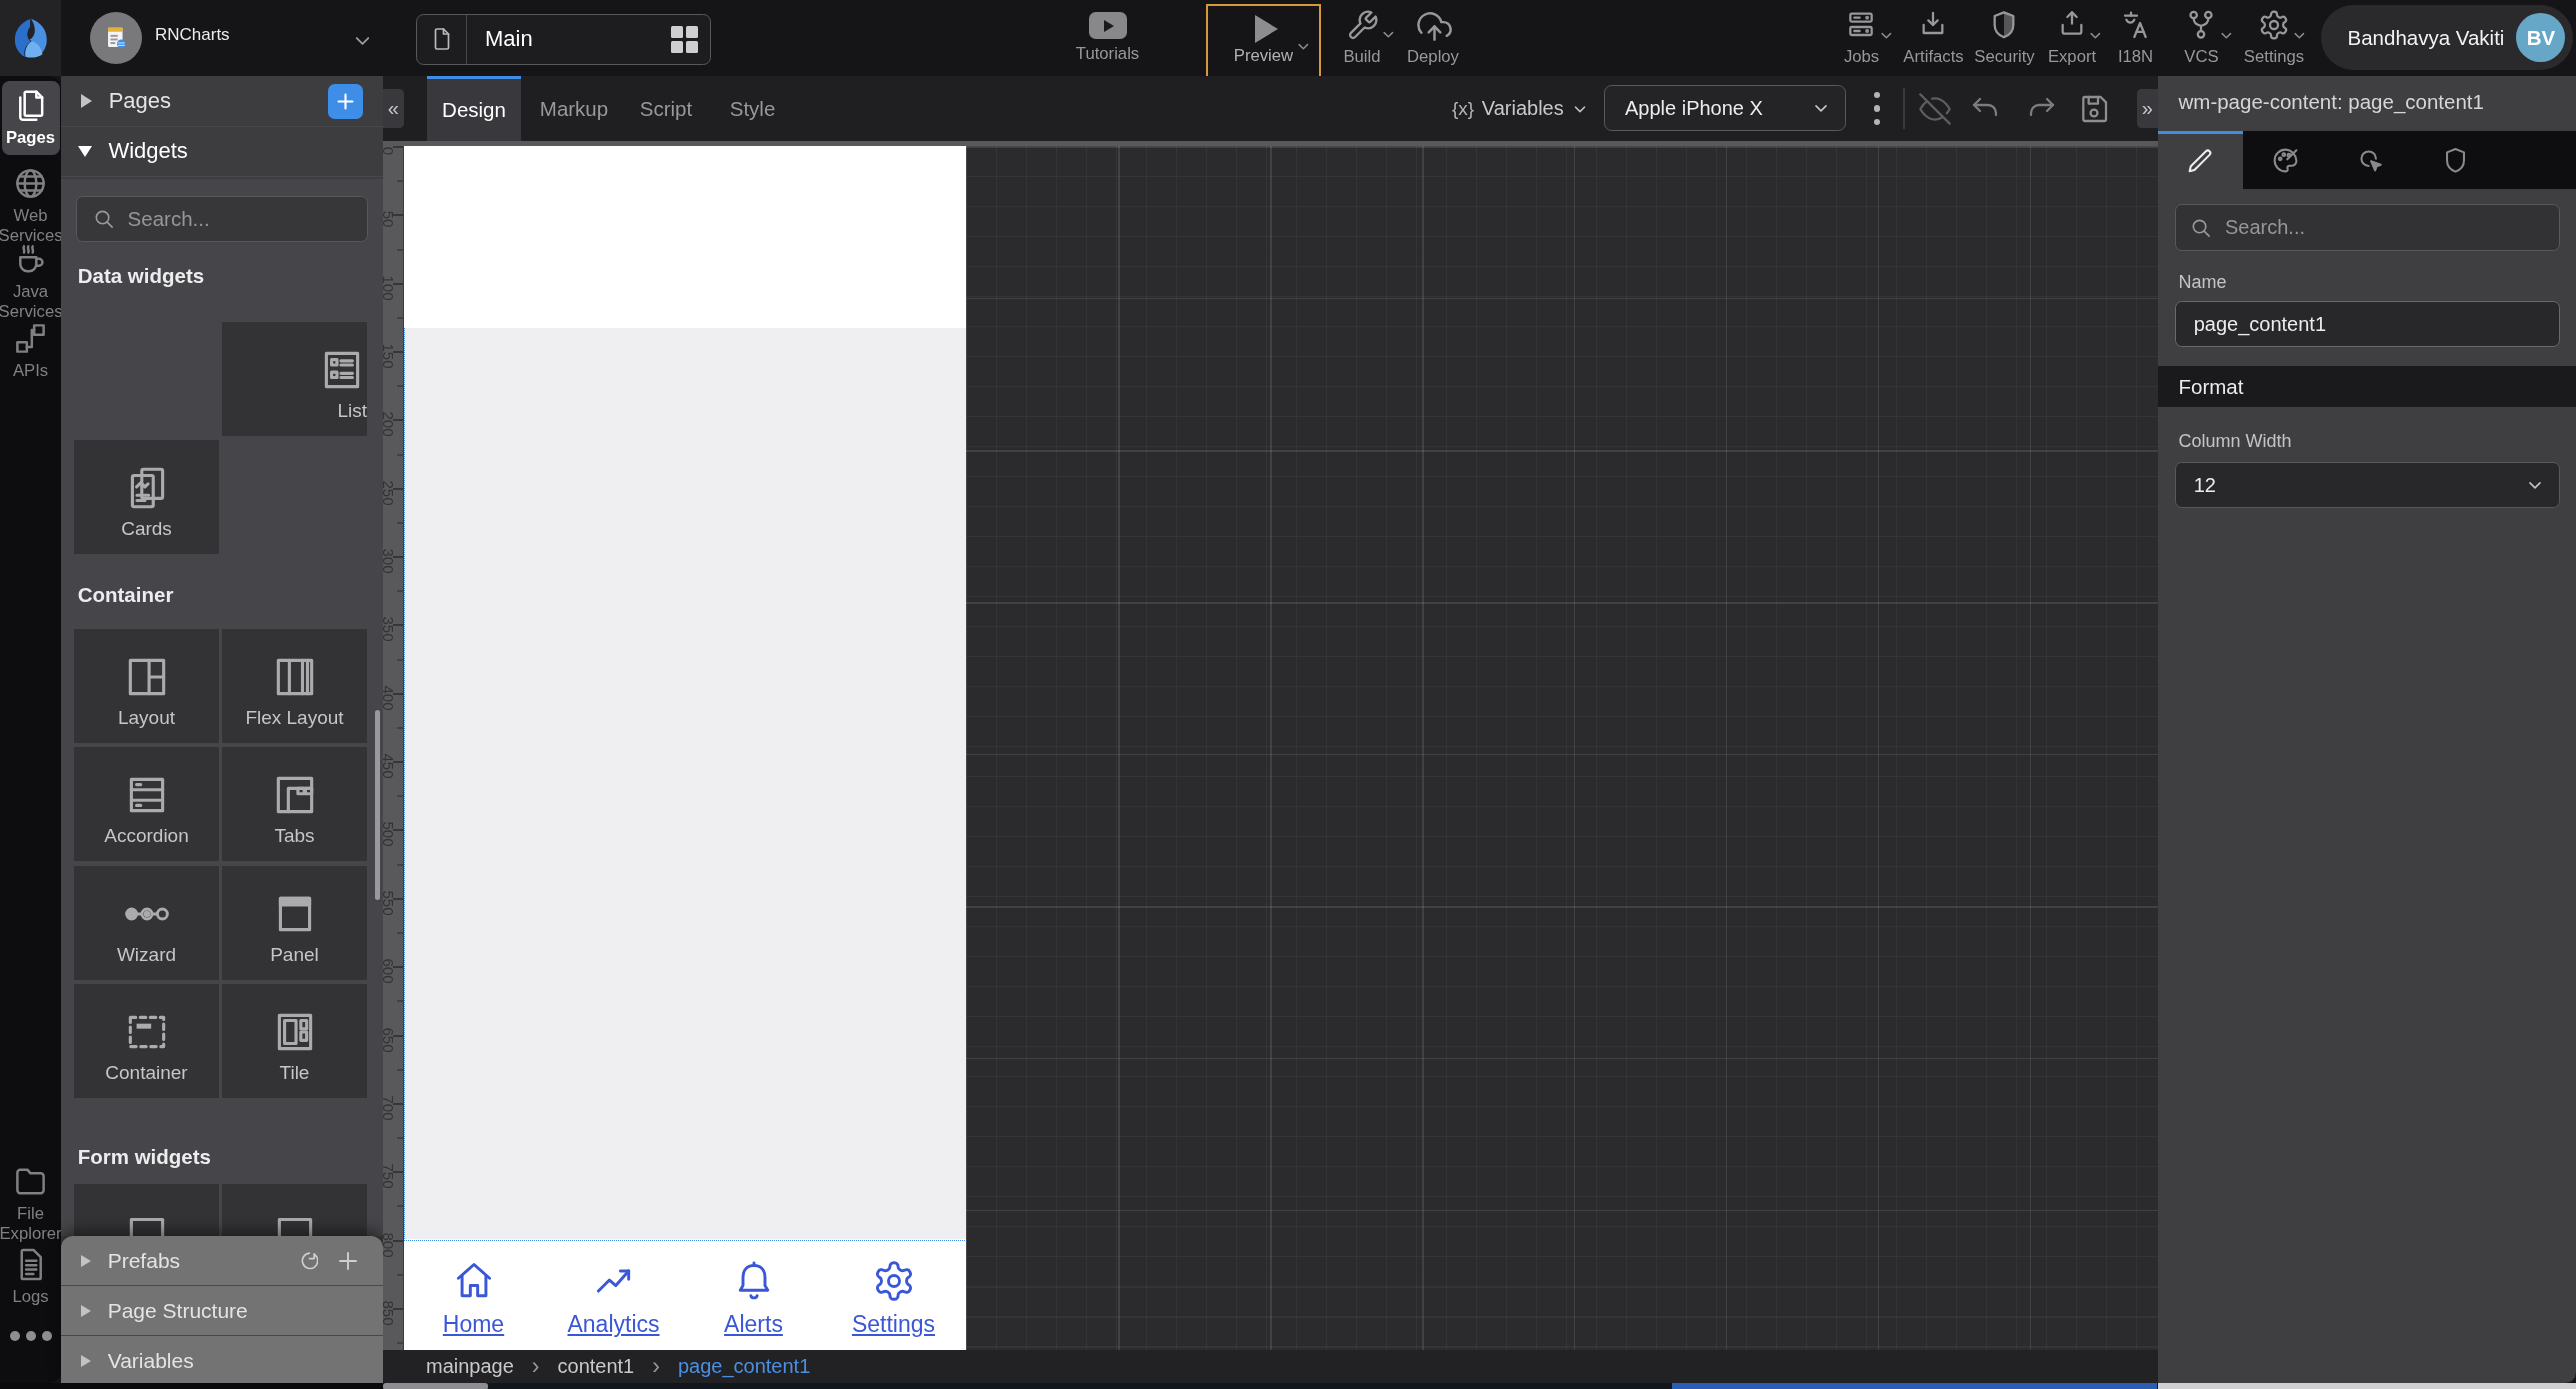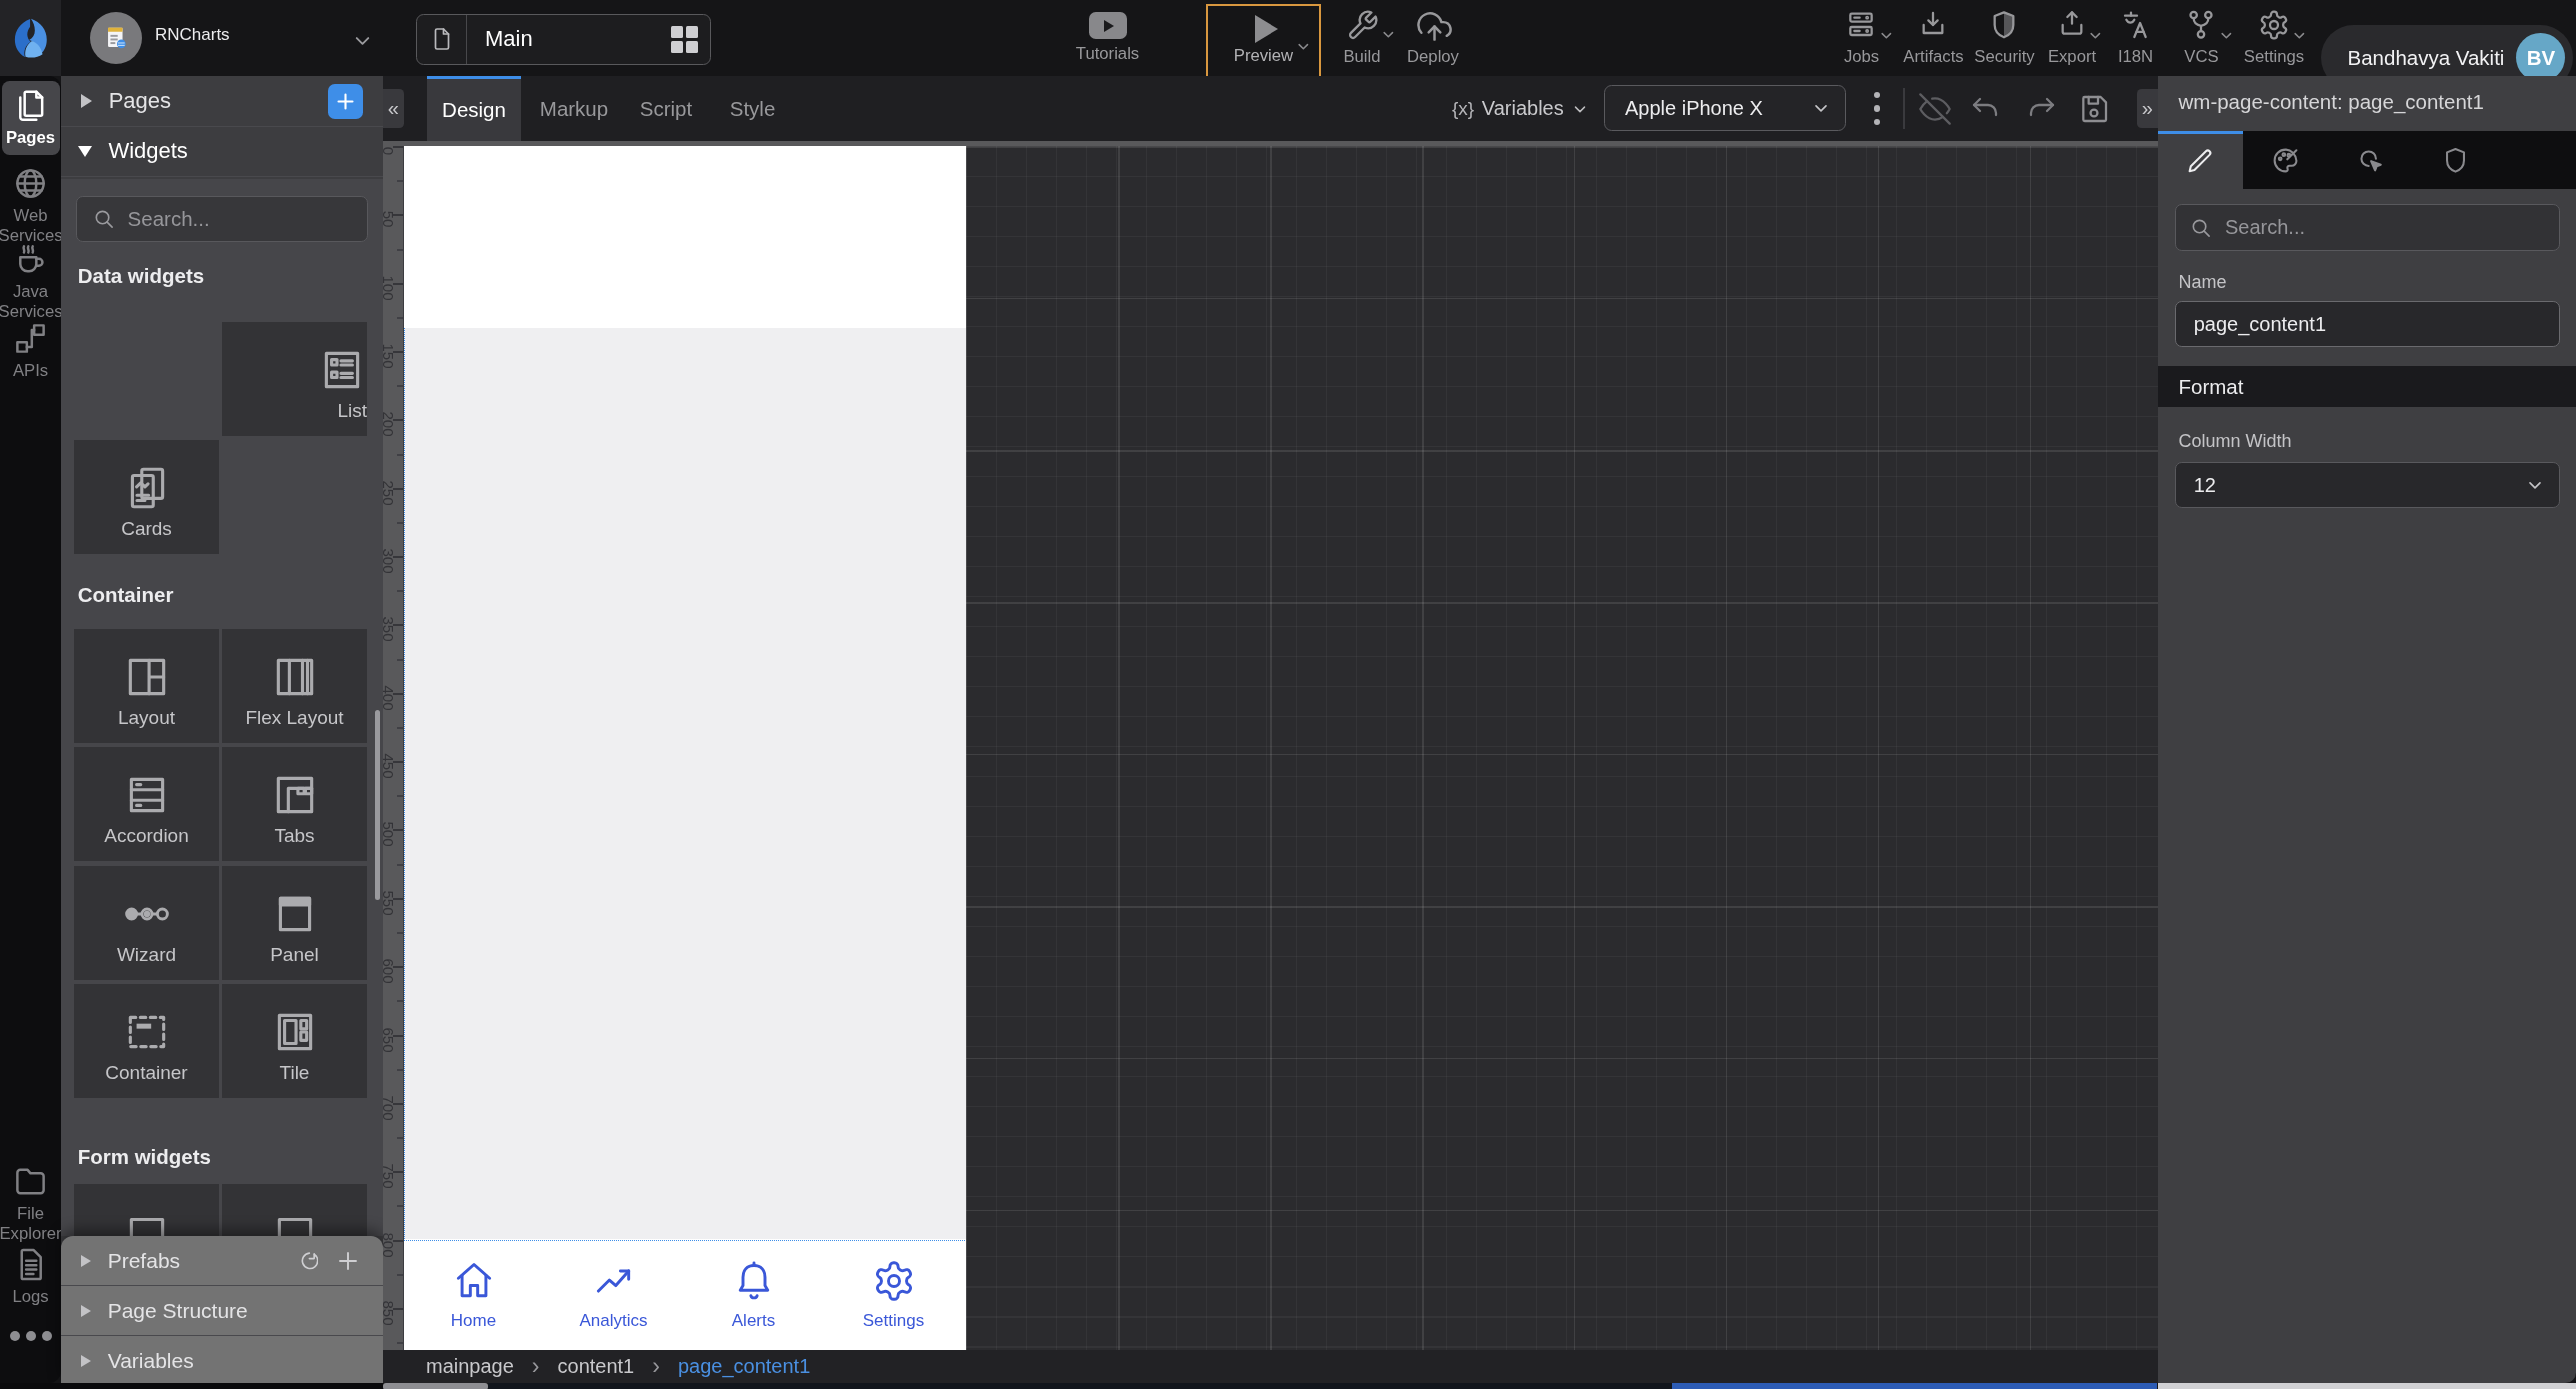--- a/index.html
+++ b/index.html
@@ -22,21 +22,21 @@
   .grid4{width:27px;height:27px;margin-right:12px;display:grid;grid-template-columns:12px 12px;grid-template-rows:12px 12px;gap:3px;}
   .grid4 i{background:#cfcfd2;border-radius:1.5px;}
   .tb-item{position:absolute;top:0;height:76px;display:flex;flex-direction:column;align-items:center;justify-content:center;color:#98989b;}
   .tb-item .lab{font-size:16.7px;margin-top:4.6px;color:#98989b;white-space:nowrap;}
   .tb-ic{width:33px;height:33px;position:relative;}
   .mini-chev{position:absolute;width:16.7px;height:16.7px;color:#8a8a8d;}
   .preview-box{position:absolute;left:1206px;top:3.8px;width:111px;height:70px;border:2.3px solid var(--preview-highlight-orange,#d8973f);display:flex;flex-direction:column;align-items:center;justify-content:center;}
   .play-tri{width:0;height:0;border-left:23px solid #8d8d90;border-top:14.4px solid transparent;border-bottom:14.4px solid transparent;margin-left:6px;}
   .yt{width:38px;height:27px;background:#88888b;border-radius:6.8px;position:relative;}
   .yt:after{content:"";position:absolute;left:15px;top:7.6px;border-left:10px solid #1a1a1c;border-top:6px solid transparent;border-bottom:6px solid transparent;}
-  .user-pill{position:absolute;right:3px;top:5.3px;width:252px;height:65px;background:#2a2a2d;border-radius:35px;display:flex;align-items:center;justify-content:flex-end;gap:12px;padding-right:7.6px;box-sizing:border-box;margin-top:20px;}
+  .user-pill{position:absolute;right:3px;top:5.3px;width:252px;height:65px;background:#2a2a2d;border-radius:35px;display:flex;align-items:center;justify-content:flex-end;gap:12px;padding-right:7.6px;box-sizing:border-box;}
   .user-name{font-size:20.5px;color:#f2f2f4;}
   .avatar{width:49px;height:49px;border-radius:50%;background:var(--avatar-teal,#66a7c7);display:flex;align-items:center;justify-content:center;font-size:20.5px;font-weight:bold;color:#fff;}
 
   
   .activity{position:absolute;left:0;top:76px;width:61px;height:1307px;background:#0d0d0f;border-radius:0 12px 12px 0;}
   .ab-item{position:absolute;left:0;width:61px;display:flex;flex-direction:column;align-items:center;color:#808084;}
   .ab-item .al{font-size:16.7px;line-height:20px;text-align:center;margin-top:4.6px;}
   .ab-item.active{left:1.5px;width:58px;background:#46464a;border-radius:7.6px;color:#fff;padding:7.6px 0;}
   .ab-item.active .al{color:#fff;font-weight:bold;}
   .ab-ic{width:35px;height:35px;}
@@ -92,21 +92,21 @@
   .ph-header{position:absolute;left:0;top:0;width:563px;height:182px;background:#fff;border-bottom:2.3px solid #7cb1e4;box-sizing:border-box;}
   .hamburger{position:absolute;left:20px;top:74px;width:36px;height:30px;display:flex;flex-direction:column;justify-content:space-between;}
   .hamburger i{height:3.8px;background:#17171a;border-radius:0.8px;}
   .ph-title{position:absolute;left:0;top:70px;width:563px;text-align:center;font-size:34px;color:#24242a;}
   .ph-gear{position:absolute;right:26px;top:67px;width:43px;height:43px;color:#17171a;}
   .ph-content{position:absolute;left:0;top:182px;width:563px;height:911px;background:#efeff1;
       border-left:1.5px dotted var(--accent-blue,#3e8ee8);border-right:1.5px dotted var(--accent-blue,#3e8ee8);box-sizing:border-box;}
   .ph-nav{position:absolute;left:0;top:1094px;width:563px;height:110px;background:#fff;border-top:1.5px dotted var(--accent-blue,#3e8ee8);box-sizing:border-box;display:flex;}
   .nav-it{width:140px;display:flex;flex-direction:column;align-items:center;color:var(--phone-nav-blue,#3a57d8);}
   .nav-it svg{width:44px;height:44px;margin-top:18px;}
-  .nav-it .nl{font-size:17px;margin-top:7.6px;}
+  .nav-it .nl{font-size:23px;margin-top:7.6px;text-decoration:underline;}
   .gridarea{position:absolute;left:583px;top:5.3px;width:1192px;height:1204px;background:#2b2b2e;
      background-image:
        repeating-linear-gradient(to right, rgba(255,255,255,0.10) 0 1.5px, transparent 1.5px 152px),
        repeating-linear-gradient(to bottom, rgba(255,255,255,0.10) 0 1.5px, transparent 1.5px 152px),
        repeating-linear-gradient(to right, rgba(255,255,255,0.045) 0 1.5px, transparent 1.5px 30px),
        repeating-linear-gradient(to bottom, rgba(255,255,255,0.045) 0 1.5px, transparent 1.5px 30px);}
   .breadcrumb{position:absolute;left:0;top:1274px;width:1775px;height:33px;background:#222225;display:flex;align-items:center;gap:18px;padding-left:43px;box-sizing:border-box;}
   .bc-it{font-size:20px;color:#c9c9cc;}
   .bc-it.active{color:var(--breadcrumb-active-blue,#4a90e2);}
   .bc-sep{font-size:23px;color:#97979b;line-height:1;}

